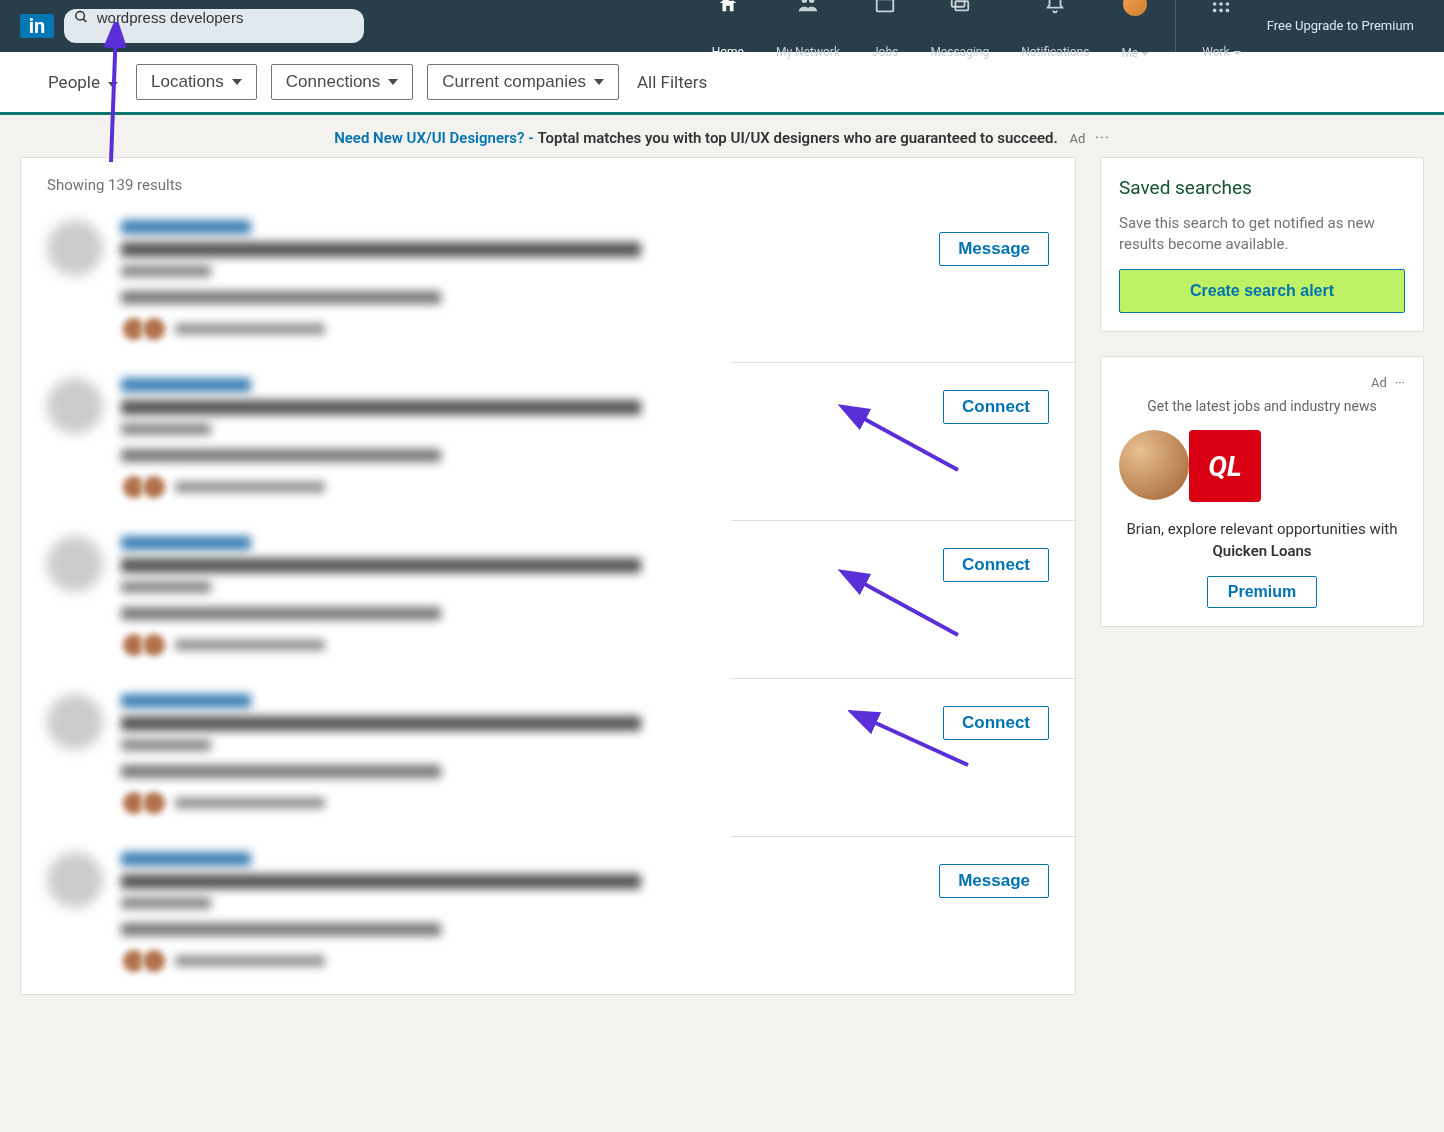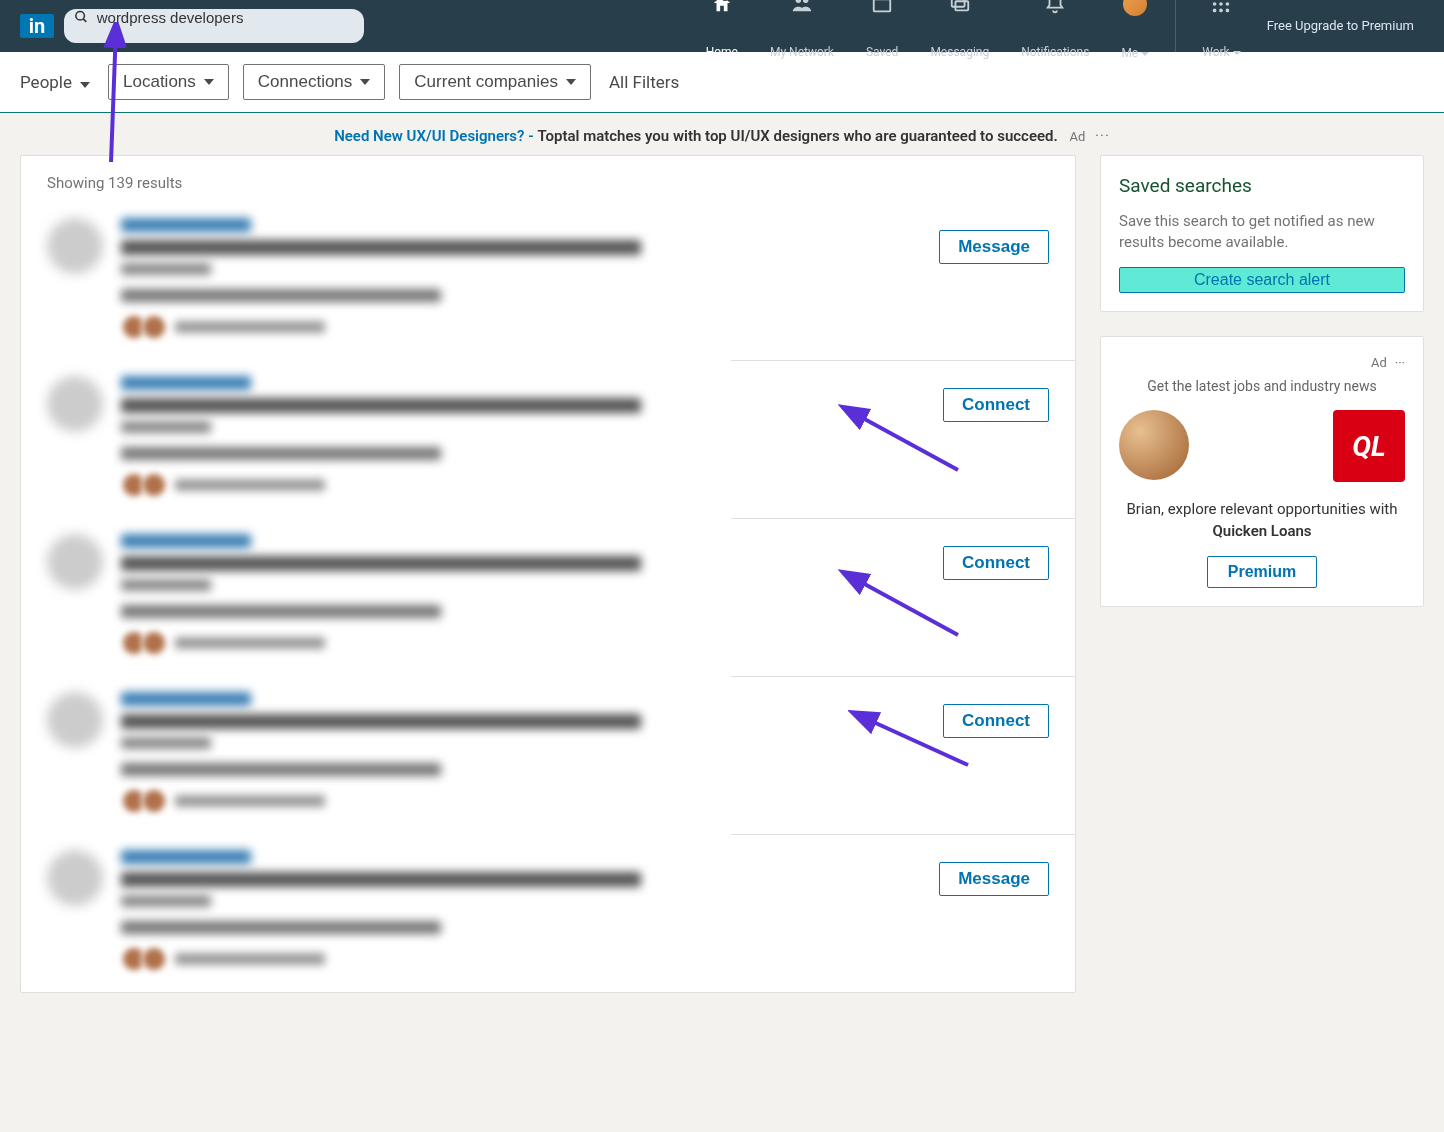--- a/index.html
+++ b/index.html
@@ -16,21 +16,21 @@
     .nav-item { display: flex; flex-direction: column; align-items: center; color: #c7d1d8; font-size: 12px; padding: 0 16px; cursor: pointer; text-decoration: none; position: relative; gap: 28px; }
     .nav-item svg { margin-bottom: 2px; }
     .nav-item.active { color: #fff; }
     .badge { position: absolute; top: -2px; right: 24px; width: 10px; height: 10px; background: #dd5143; border: 1px solid #283e4a; border-radius: 50%; }
     .avatar-small { width: 24px; height: 24px; border-radius: 50%; background: linear-gradient(135deg, #f0a050, #d08030); margin-bottom: 2px; }
     .nav-sep { width: 1px; height: 52px; background: #4a5f6a; margin: 0 10px; }
     .premium-link { color: #dce6f1; font-size: 13px; text-align: center; line-height: 1.3; padding: 0 10px; cursor: pointer; }
     .caret-down { display: inline-block; width: 0; height: 0; border-left: 4px solid transparent; border-right: 4px solid transparent; border-top: 4px solid currentColor; margin-left: 3px; vertical-align: middle; }
     
     
-    .filter-bar { background: #fff; border-bottom: 1px solid #0f766e; padding: 12px 16px; display: flex; align-items: center; gap: 14px; }
+    .filter-bar { background: #fff; border-bottom: 3px solid #0f766e; padding: 12px 44px; display: flex; align-items: center; gap: 14px; }
     .filter-plain { color: #4a4a4a; font-size: 17px; cursor: pointer; padding: 6px 4px; }
     .filter-button { border: 1px solid #737373; border-radius: 2px; padding: 7px 14px; font-size: 17px; color: #4a4a4a; background: #fff; cursor: pointer; display: flex; align-items: center; }
     .caret-dark { display: inline-block; width: 0; height: 0; border-left: 5px solid transparent; border-right: 5px solid transparent; border-top: 6px solid #4a4a4a; margin-left: 8px; }
     
     
     .ad-banner { text-align: center; padding: 14px 0 10px; font-size: 15px; }
     .ad-banner .link { color: #0073b1; font-weight: 600; }
     .ad-banner .bold { font-weight: 600; color: #333; }
     .ad-label { color: #737373; font-size: 13px; margin-left: 8px; }
     .ad-dots { color: #737373; margin-left: 6px; letter-spacing: 1px; }
@@ -55,24 +55,24 @@
     .shared-av { width: 26px; height: 26px; border-radius: 50%; background: #b0704a; margin-right: -6px; border: 2px solid #fff; filter: blur(3px); }
     .bl-shared { width: 150px; height: 12px; background: #999; border-radius: 2px; margin-left: 14px; filter: blur(4px); }
     .result-action { padding-top: 12px; }
     .action-btn { border: 1px solid #0073b1; color: #0073b1; background: #fff; padding: 6px 18px; font-size: 17px; font-weight: 600; border-radius: 2px; cursor: pointer; }
     
     
     .sidebar { width: 324px; display: flex; flex-direction: column; gap: 24px; }
     .side-card { background: #fff; border: 1px solid #e0dfdc; border-radius: 2px; padding: 18px; }
     .side-title { font-size: 19px; color: #14532d; font-weight: 400; margin-bottom: 14px; }
     .side-desc { font-size: 15px; color: #737373; line-height: 1.4; margin-bottom: 14px; }
-    .alert-btn { width: 100%; border: 1px solid #0073b1; color: #0073b1; background: #5eead4; padding: 3px; font-size: 16px; font-weight: 400; border-radius: 2px; cursor: pointer; }
+    .alert-btn { width: 100%; border: 1px solid #0073b1; color: #0073b1; background: #bef264; padding: 12px; font-size: 16px; font-weight: 700; border-radius: 2px; cursor: pointer; }
     .side-ad-hdr { display: flex; justify-content: flex-end; align-items: center; font-size: 13px; color: #737373; margin-bottom: 8px; gap: 8px; }
     .side-ad-tag { font-size: 14px; color: #666; text-align: center; margin-bottom: 16px; }
-    .side-ad-imgs { display: flex; justify-content: space-between; margin-bottom: 18px; }
+    .side-ad-imgs { display: flex; justify-content: flex-start; margin-bottom: 18px; }
     .round-photo { width: 70px; height: 70px; border-radius: 50%; background: radial-gradient(circle at 30% 30%, #e8c090, #a06030); }
     .ql-logo { width: 72px; height: 72px; background: #d90013; color: #fff; display: flex; align-items: center; justify-content: center; font-size: 28px; font-weight: bold; font-style: italic; border-radius: 4px; }
     .side-ad-text { text-align: center; font-size: 15px; color: #333; margin-bottom: 4px; }
     .side-ad-brand { text-align: center; font-size: 15px; font-weight: 600; color: #333; margin-bottom: 16px; }
     .follow-btn { display: block; margin: 0 auto; border: 1px solid #0073b1; color: #0073b1; background: #fff; padding: 6px 20px; font-size: 16px; font-weight: 600; border-radius: 2px; cursor: pointer; }
     
     
     .arrow { position: absolute; pointer-events: none; }
   </style>
 </head>
@@ -102,21 +102,21 @@
           <circle cx="16" cy="8" r="3"></circle>
           <path d="M2 20c0-3 3-5 6-5s6 2 6 5M10 20c0-3 3-5 6-5s6 2 6 5"></path>
         </svg>
       <span>My Network</span>
     </a>
     <a class="nav-item">
       <svg width="22" height="22" viewBox="0 0 24 24" fill="none" stroke="currentColor" stroke-width="2">
           <rect x="3" y="7" width="18" height="13" rx="1"></rect>
           <path d="M8 7V5a2 2 0 012-2h4a2 2 0 012 2v2"></path>
         </svg>
-      <span>Saved</span>
+      <span>Jobs</span>
     </a>
     <a class="nav-item">
       <svg width="22" height="22" viewBox="0 0 24 24" fill="none" stroke="currentColor" stroke-width="2">
           <rect x="3" y="5" width="14" height="10" rx="1"></rect>
           <rect x="7" y="9" width="14" height="10" rx="1"></rect>
         </svg>
       <span>Messaging</span>
     </a>
     <a class="nav-item">
       <svg width="22" height="22" viewBox="0 0 24 24" fill="none" stroke="currentColor" stroke-width="2">

